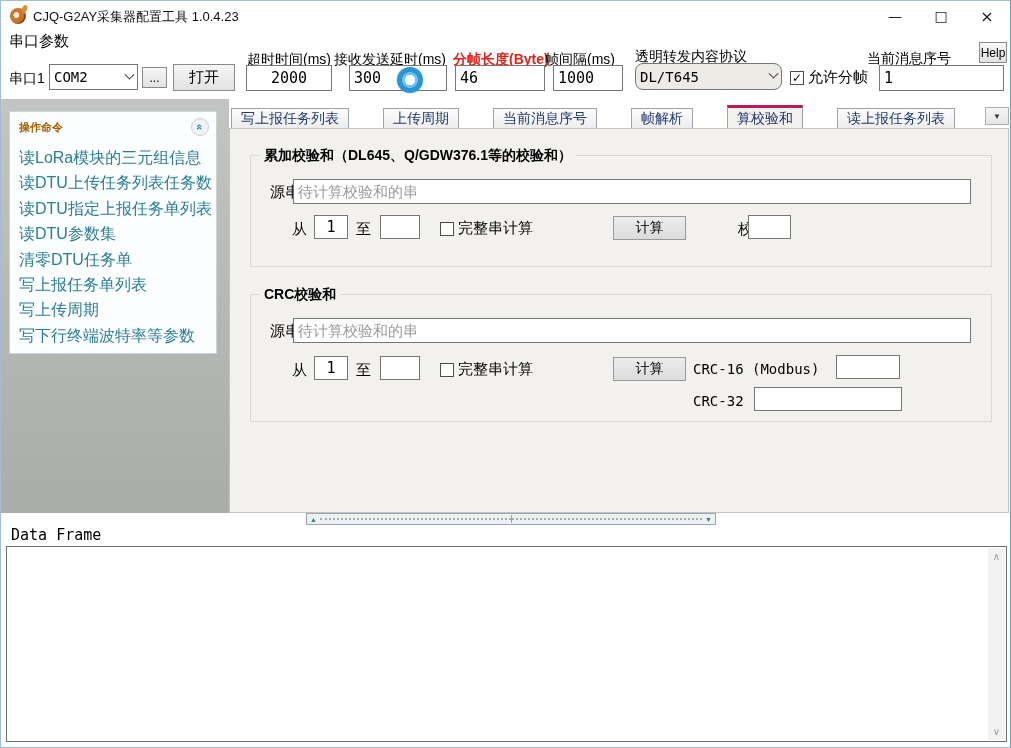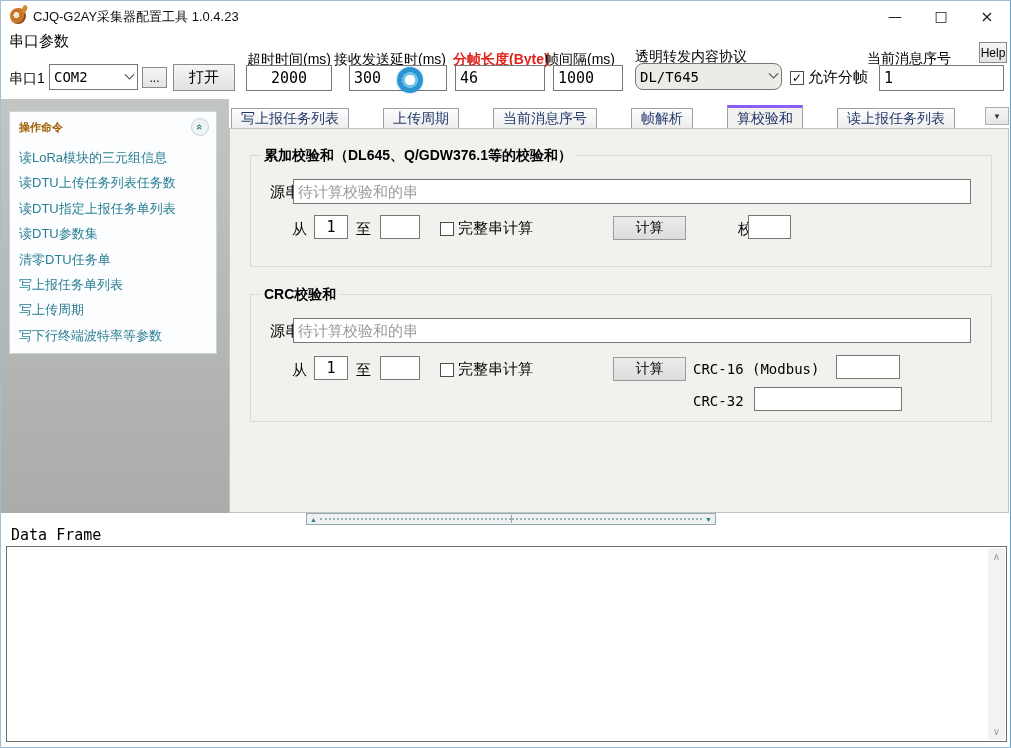--- a/index.html
+++ b/index.html
@@ -43,28 +43,28 @@
   .left-col { position:absolute; left:0; top:98px; width:228px; height:414px;
               background:linear-gradient(180deg,#c2c5c2,#a9aca9); }
   .side-panel { position:absolute; left:8px; top:12px; width:208px; height:243px;
                 background:#fcfdfe; border:1px solid #ccd4d9; }
   .side-header { position:absolute; left:9px; top:8px; font-size:11px; font-weight:bold; color:#a16207; }
   .collapse-btn { position:absolute; right:7px; top:6px; width:18px; height:18px; border-radius:50%;
                   background:#eef3f5; border:1px solid #c4d2d8; color:#3e7f91; font-size:11px;
                   display:flex; align-items:center; justify-content:center; }
   .collapse-btn span { display:inline-block; transform:rotate(90deg); font-weight:bold; }
   .side-items { position:absolute; left:9px; top:33px; display:flex; flex-direction:column; }
-  .side-item { font-size:13px; color:#2a7f93; line-height:25.4px; white-space:nowrap; cursor:pointer; }
+  .side-item { font-size:16px; color:#2a7f93; line-height:25.4px; white-space:nowrap; cursor:pointer; }
 
   
   .tabstrip { position:absolute; left:230px; top:105px; height:23px; display:flex; align-items:flex-end;gap:32px; }
   .tab { height:21px; display:flex; align-items:center; padding:0 9px; margin-right:2px;
          border:1px solid #9aa3ab; border-bottom:none; background:linear-gradient(#fdfdfd,#ececec);
          font-size:14px; color:#22396b; white-space:nowrap; }
-  .tab.selected { height:24px; background:#f2f1ee; border-top:3px solid #8b5cf6; color:#1c2f66; }
+  .tab.selected { height:24px; background:#f2f1ee; border-top:3px solid #be185d; color:#1c2f66; }
   .tab-overflow { position:absolute; left:984px; top:106px; width:24px; height:18px;
                   border:1px solid #adadad; background:linear-gradient(#f6f6f6,#e5e5e5);
                   display:flex; align-items:center; justify-content:center; font-size:8px; color:#333; }
 
   
   .tabpage { position:absolute; left:228px; top:127px; width:780px; height:385px;
              background:#f2f1ee; border:1px solid #c3c3c3; }
   .groupbox { position:absolute; border:1px solid #d9d9d6; }
   .groupbox .gb-title { position:absolute; left:9px; top:-9px; background:#f2f1ee; padding:0 4px;
                         font-size:14px; font-weight:bold; white-space:nowrap; }

